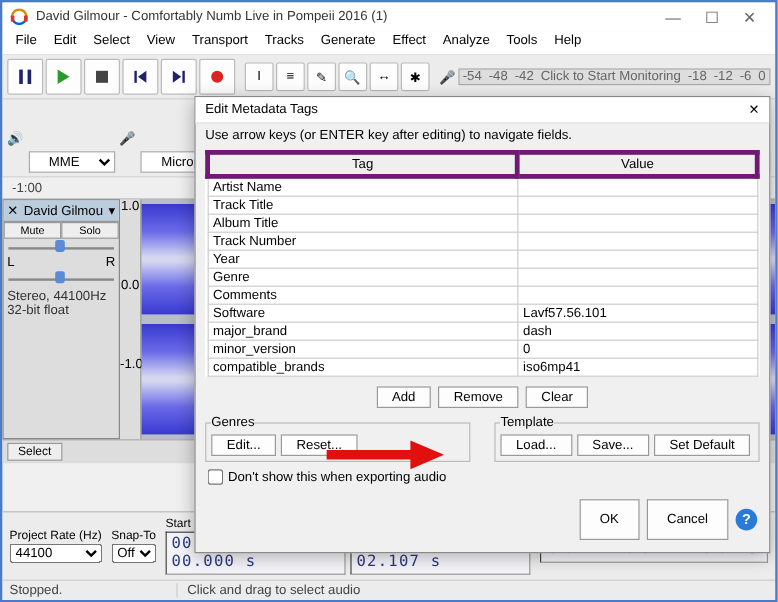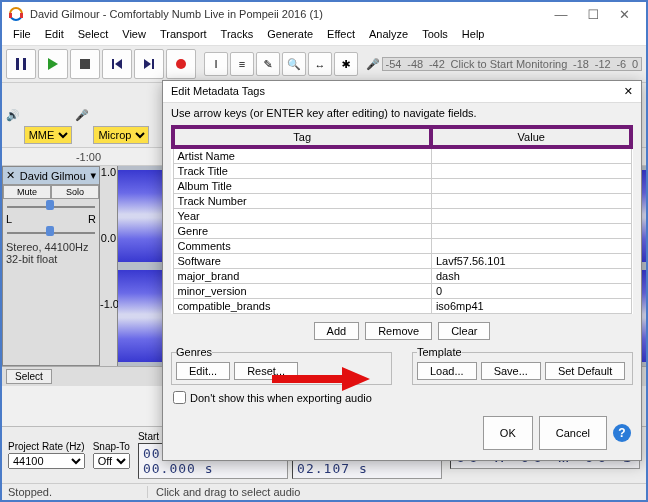--- a/index.html
+++ b/index.html
@@ -9,23 +9,23 @@
 .titlebar .title { flex: 1; color: #333; }
 .titlebar .winbtn { padding: 2px 10px; color: #666; font-size: 13px; }
 .menubar { height: 20px; background: #fff; display: flex; padding: 0 4px; border-bottom: 1px solid #e0e0e0; }
 .menubar span { padding: 2px 7px; }
 .toolbar { background: #ececec; padding: 3px 4px; display: flex; align-items: center; gap: 2px; border-bottom: 1px solid #ccc; flex-wrap: nowrap; }
 .tbtn { width: 24px; height: 24px; background: #fdfdfd; border: 1px solid #bbb; display: inline-flex; align-items: center; justify-content: center; border-radius: 2px; }
 .tbtn.big { width: 30px; height: 30px; }
 .sep { width: 4px; }
 .ruler-meter { flex: 1; height: 14px; background: linear-gradient(to right, #ddd, #ddd); border: 1px solid #aaa; font-size: 8px; color: #666; display:flex; align-items:center; justify-content:space-around;}
 .devbar { background: #ececec; padding: 3px 4px; display: flex; align-items: center; gap: 4px; border-bottom: 1px solid #ccc; }
-.devbar select, .devbar .sel { border: 1px solid #aaa; background: #fde047; padding: 1px 0; font-size: 11px; margin-top: 40px; }
+.devbar select, .devbar .sel { border: 1px solid #aaa; background: #ffffff; padding: 1px 12px; font-size: 11px; margin-top: 40px; }
 .timeline { height: 18px; background: #efefef; border-bottom: 1px solid #ccc; display:flex; align-items:center; font-size:9px; color:#444; padding:0 8px; }
-.timeline span { flex:1; text-align:center;}
+.timeline span { flex:1; text-align:left;}
 .tracks { background: #949494; height: 200px; display: flex; position: relative; }
 .trackpanel { width: 98px; background: #ddd; border: 1px solid #888; }
 .tp-head { background: #bcd; padding: 2px 3px; font-size: 10px; border-bottom: 1px solid #999; display:flex; align-items:center; justify-content:space-between;}
 .tp-row { display: flex; }
 .tp-row button { flex: 1; font-size: 9px; border: 1px solid #999; background: #eee; padding: 1px; }
 .tp-knob { height: 14px; position: relative; padding: 2px 4px; }
 .tp-knob .rail { height:2px; background:#888; position:relative; top:5px;}
 .tp-knob .thumb {width:8px; height:10px; background:#5a8bd8; position:absolute; left:45%; top:1px; border-radius:2px;}
 .tp-stereo { font-size:8px; display:flex; justify-content:space-between; padding:0 3px;}
 .tp-info { font-size: 9px; padding: 2px 3px; color: #333; }

